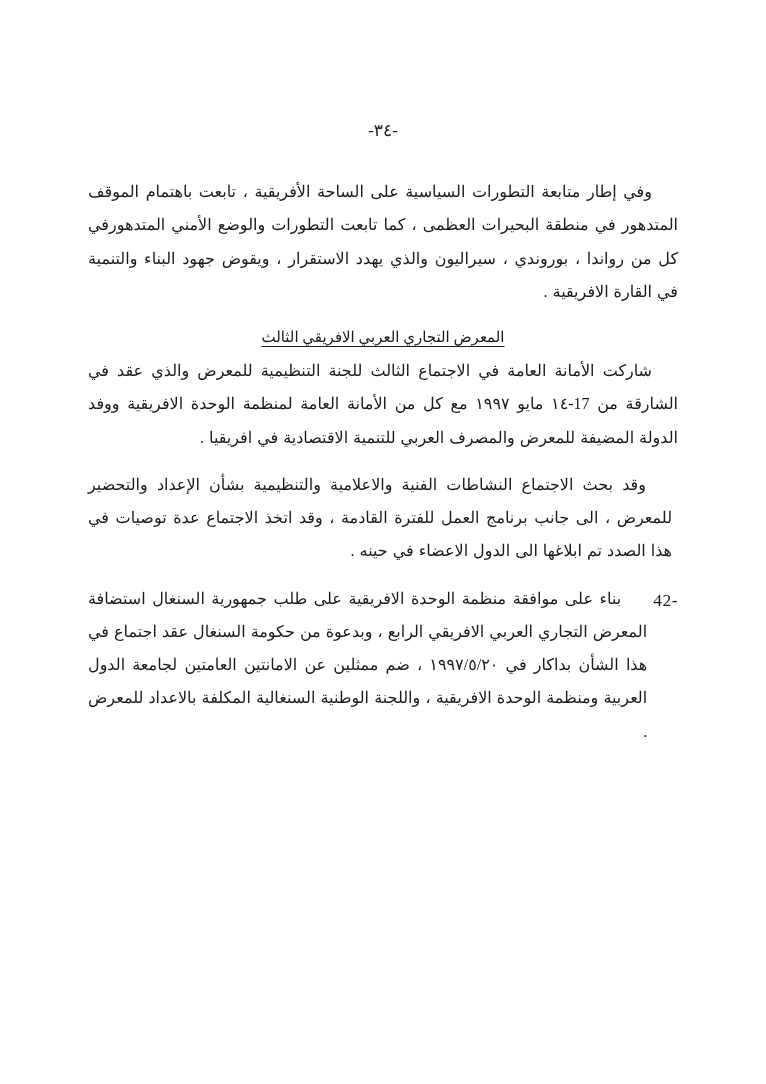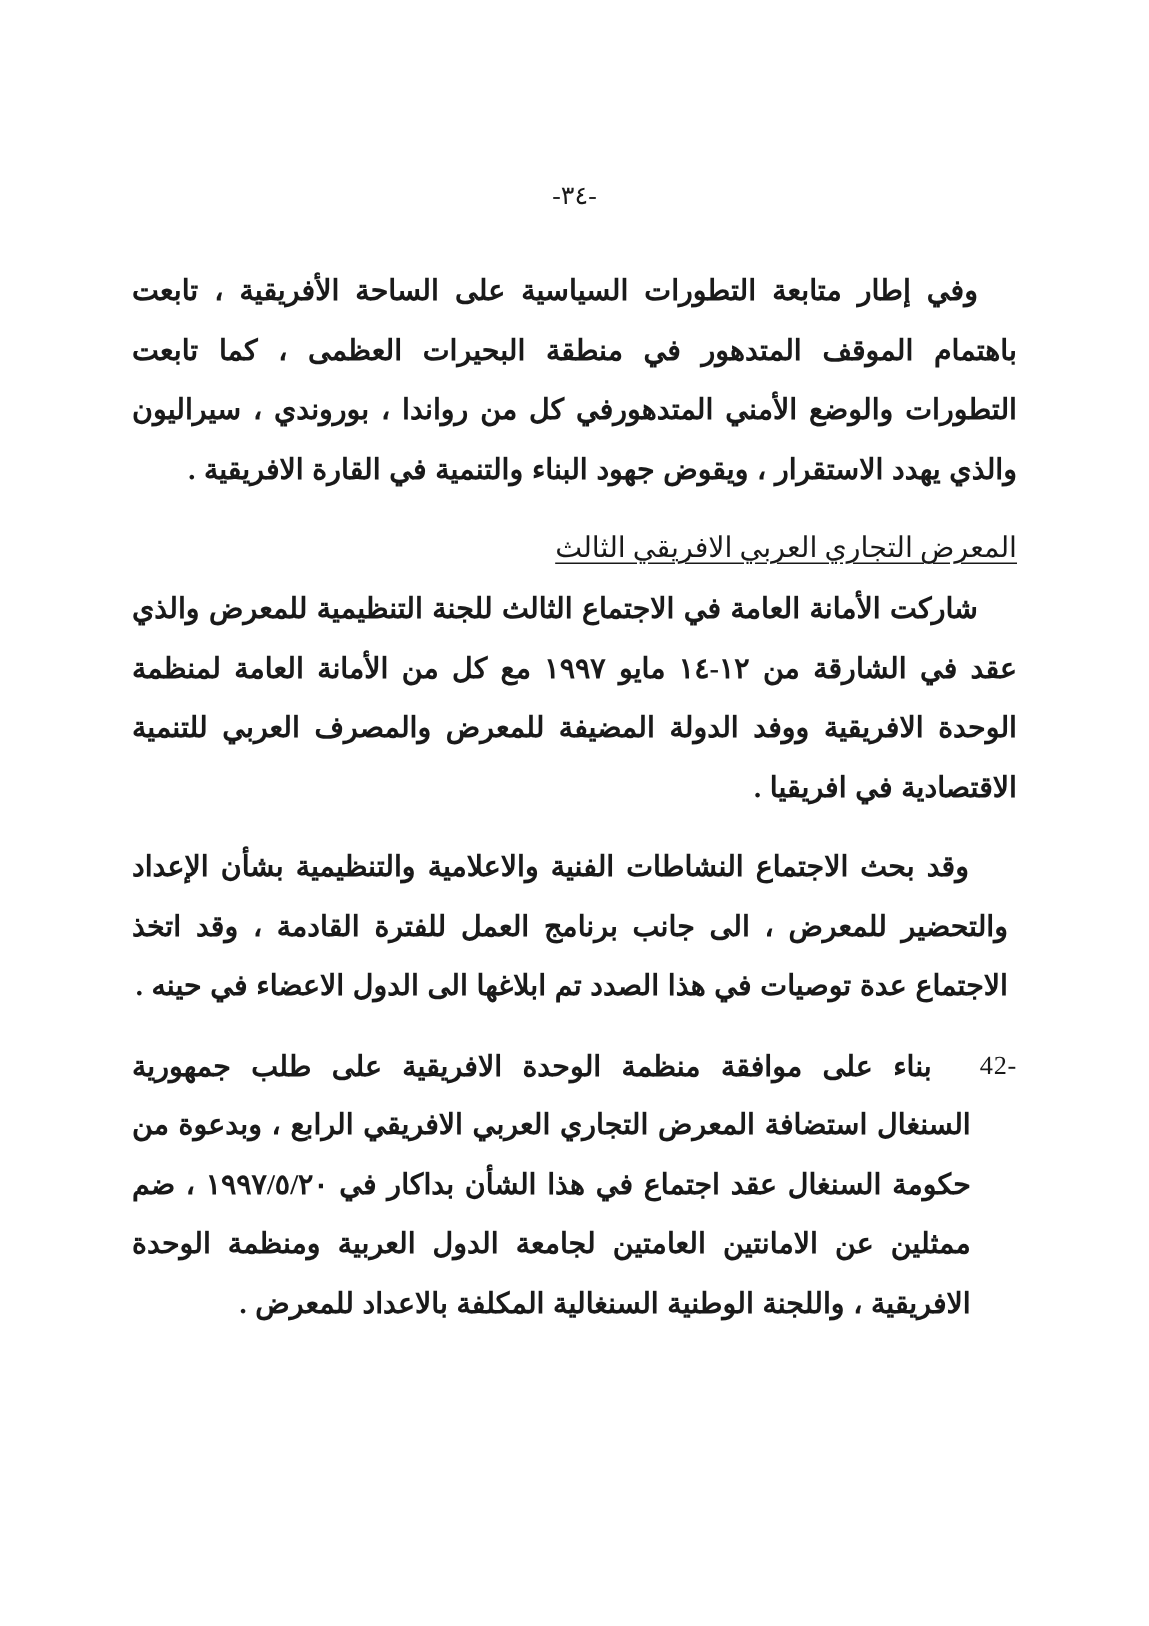--- a/index.html
+++ b/index.html
@@ -37,36 +37,36 @@
   .para-marker {
     flex: 0 0 auto;
     font-size: 17.5px;
     line-height: 2.08;
     white-space: nowrap;
     padding-left: 6px;
     letter-spacing: 0.5px;
   }
   .para-body {
     flex: 1 1 auto;
-    font-size: 19px;
+    font-size: 16px;
     line-height: 2.08;
     text-align: justify;
     text-align-last: right;
     text-justify: inter-word;
     word-spacing: 1px;
-    font-weight: bold;
   }
   .para.indent .para-body {
     text-indent: 26px;
   }
   .para.noindent .para-body {
     text-indent: 0;
   }
   .heading {
-    font-size: 19px;
+    text-align: center;
+    font-size: 15px;
     line-height: 2.0;
     margin: 2px 0 4px 0;
     direction: rtl;
   }
   .heading span.u {
     text-decoration: underline;
     text-underline-offset: 4px;
   }
   .heading.h-first {
     margin-top: 0px;
@@ -83,21 +83,21 @@
 
   <div class="para indent">
     <div class="para-body">وفي إطار متابعة التطورات السياسية على الساحة الأفريقية ، تابعت باهتمام الموقف المتدهور في منطقة البحيرات العظمى ، كما تابعت التطورات والوضع الأمني المتدهورفي كل من رواندا ، بوروندي ، سيراليون والذي يهدد الاستقرار ، ويقوض جهود البناء والتنمية في القارة الافريقية .</div>
   </div>
 
   <div class="heading h-first">
     <span class="u">المعرض التجاري العربي الافريقي الثالث</span>
   </div>
 
   <div class="para indent">
-    <div class="para-body">شاركت الأمانة العامة في الاجتماع الثالث للجنة التنظيمية للمعرض والذي عقد في الشارقة من ١٢-١٤ مايو ١٩٩٧ مع كل من الأمانة العامة لمنظمة الوحدة الافريقية ووفد الدولة المضيفة للمعرض والمصرف العربي للتنمية الاقتصادية في افريقيا .</div>
+    <div class="para-body">شاركت الأمانة العامة في الاجتماع الثالث للجنة التنظيمية للمعرض والذي عقد في الشارقة من 17-١٤ مايو ١٩٩٧ مع كل من الأمانة العامة لمنظمة الوحدة الافريقية ووفد الدولة المضيفة للمعرض والمصرف العربي للتنمية الاقتصادية في افريقيا .</div>
   </div>
 
   <div class="para noindent">
     <div class="para-marker"></div>
     <div class="para-body" style="text-indent:26px">وقد بحث الاجتماع النشاطات الفنية والاعلامية والتنظيمية بشأن الإعداد والتحضير للمعرض ، الى جانب برنامج العمل للفترة القادمة ، وقد اتخذ الاجتماع عدة توصيات في هذا الصدد تم ابلاغها الى الدول الاعضاء في حينه .</div>
   </div>
 
 
   <div class="para indent">
     <div class="para-marker">-42</div>

